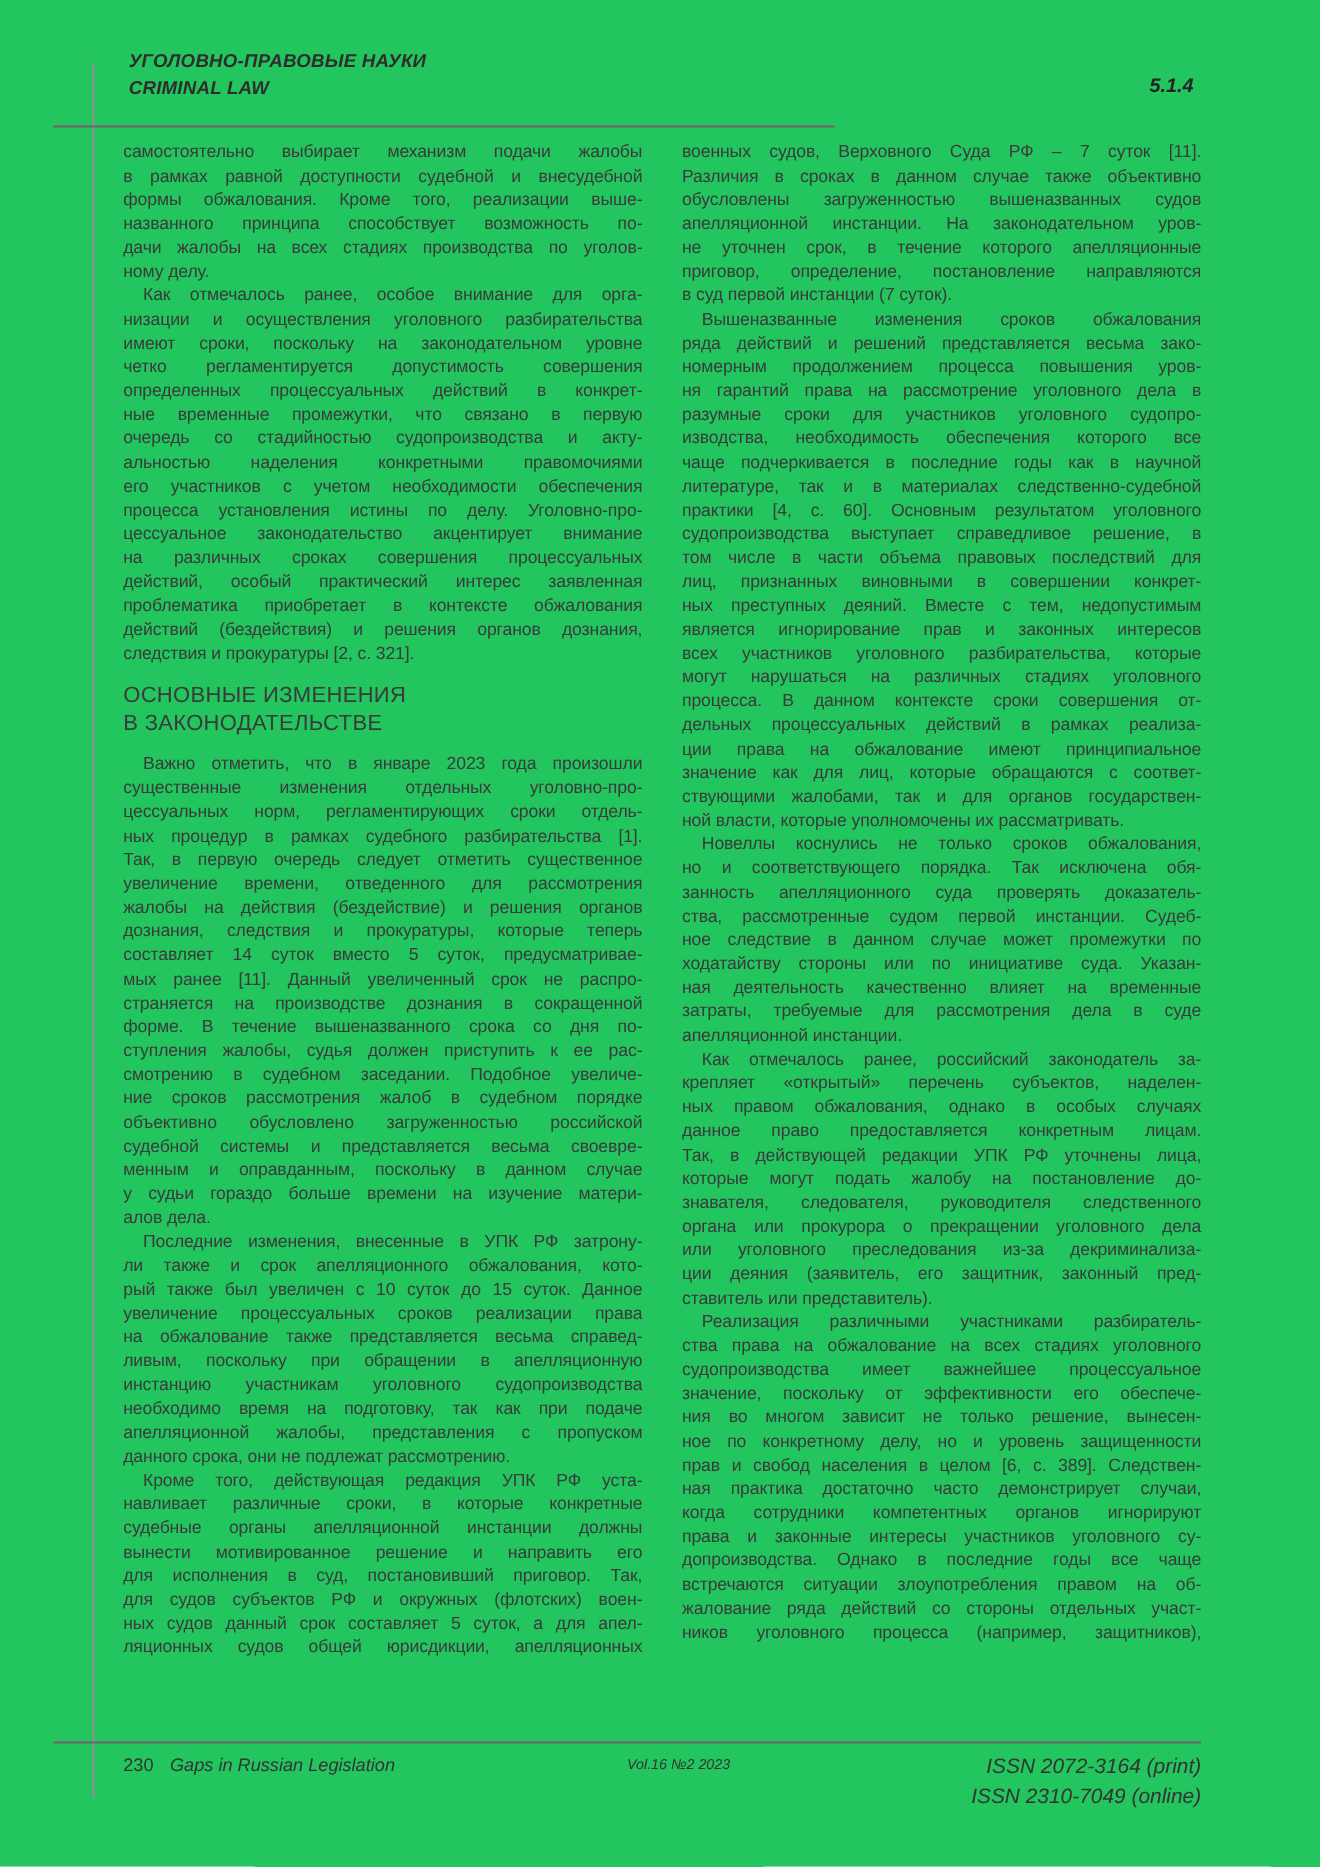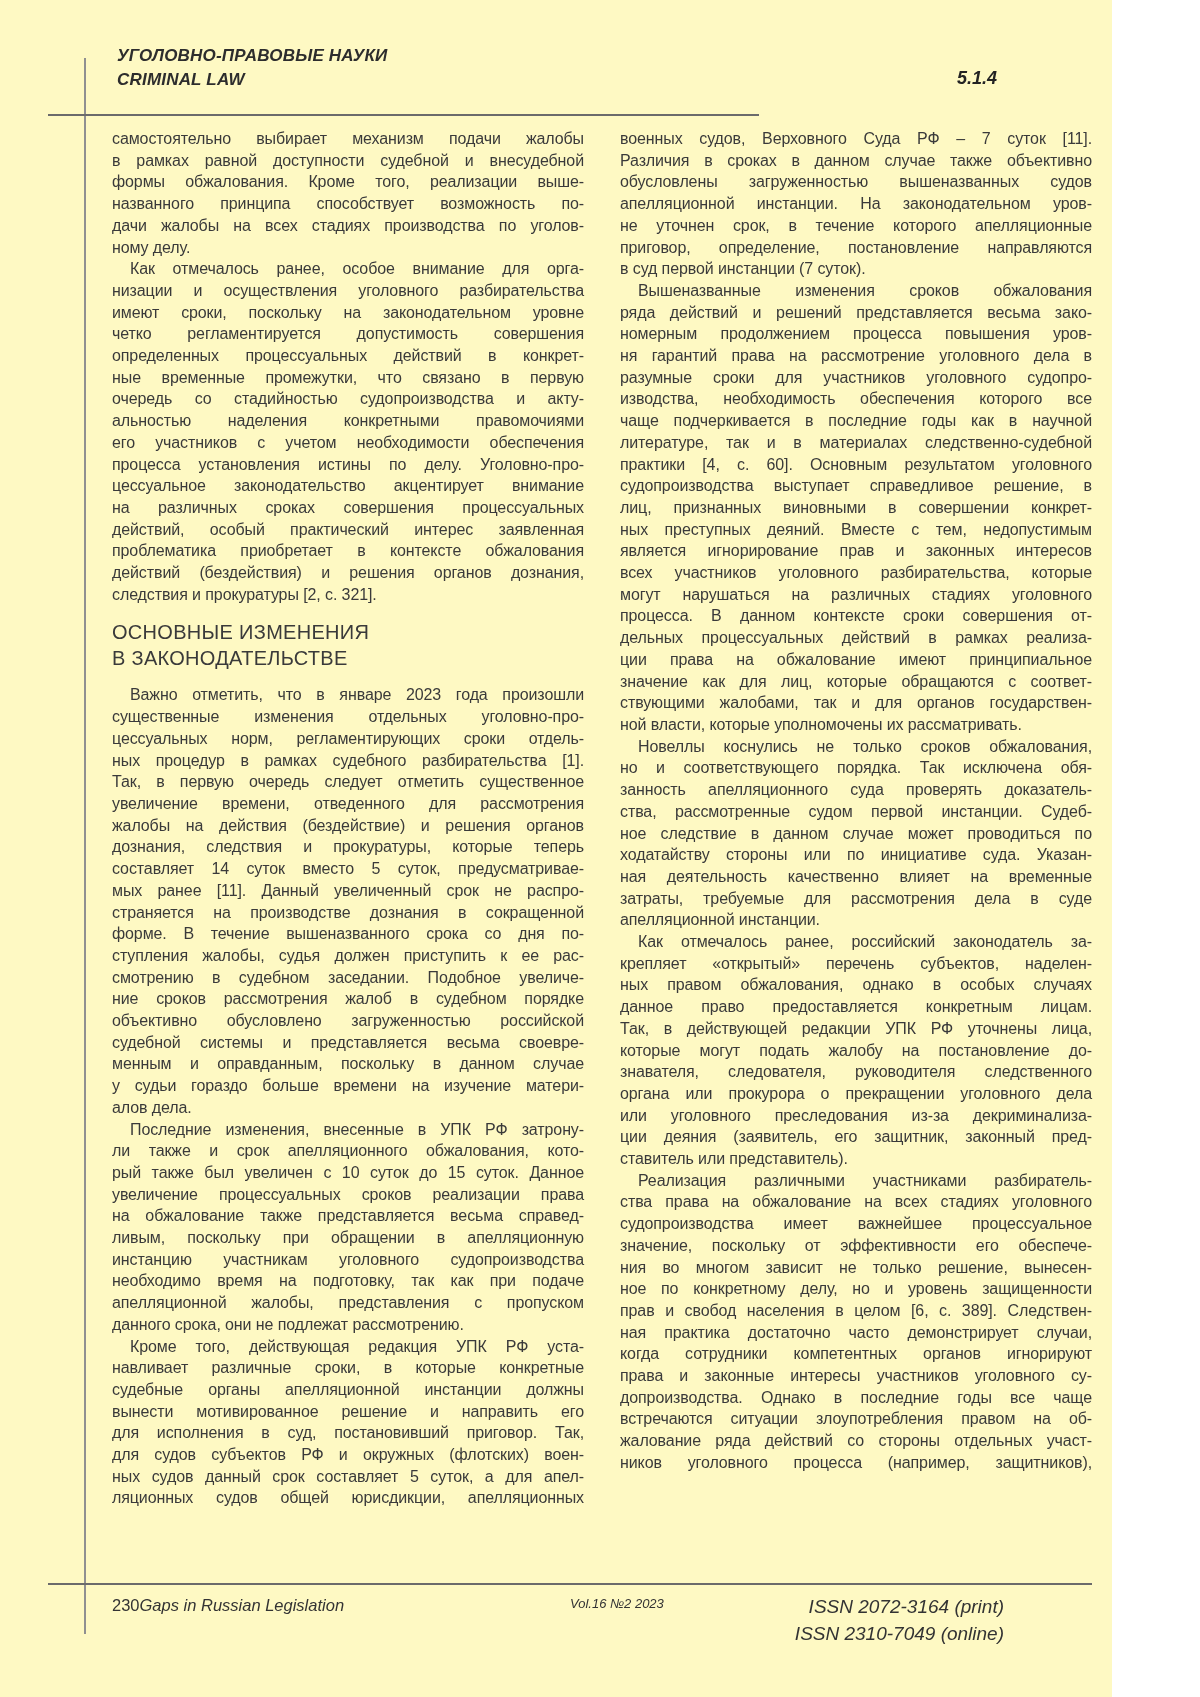--- a/index.html
+++ b/index.html
@@ -1,17 +1,17 @@
 <!DOCTYPE html>
 <html lang="ru"><head>
 <meta charset="utf-8">
 <style>
   html,body { margin:0; padding:0; background:#ffffff; }
   .page {
-    position:relative; width:1112px; height:1697px; background:#fef9c3;
+    position:relative; width:1200px; height:1697px; background:#22c55e;
     font-family:"Liberation Sans","DejaVu Sans",sans-serif; color:#3a3a3a;
     overflow:hidden;
   }
   
   .hdr-titles {
     position:absolute; left:117px; top:44px;
     font-weight:bold; font-style:italic; font-size:17px; line-height:24px;
     color:#2d2d2d; letter-spacing:0.2px;
   }
   .secnum {
@@ -28,21 +28,21 @@
   .para { margin:0; }
   .pline { text-align:justify; text-align-last:justify; text-justify:inter-word; }
   .pline.end { text-align-last:left; }
   .para.indent .pline:first-child { text-indent:18px; }
   .sec-heading {
     font-size:20px; line-height:26px; letter-spacing:0.3px;
     margin:14px 0 13px 0; color:#3a3a3a; font-weight:400;
   }
   
   .footer-left { position:absolute; left:112px; top:1596px; font-size:16.5px; color:#333; white-space:nowrap; }
-  .footer-left .pgnum { font-style:normal; }
+  .footer-left .pgnum { font-style:normal; margin-right:15px; }
   .footer-left .jrnl { font-style:italic; }
   .footer-vol { position:absolute; left:570px; top:1596px; font-size:13px; font-style:italic; color:#333; white-space:nowrap; }
   .footer-issn { position:absolute; right:108px; font-size:19px; font-style:italic; color:#333; text-align:right; white-space:nowrap; }
   .issn1 { top:1596px; }
   .issn2 { top:1623px; }
 </style>
 </head>
 <body>
 
 <div class="page">
@@ -147,38 +147,39 @@
           <div class="pline">Вышеназванные изменения сроков обжалования</div>
           <div class="pline">ряда действий и решений представляется весьма зако-</div>
           <div class="pline">номерным продолжением процесса повышения уров-</div>
           <div class="pline">ня гарантий права на рассмотрение уголовного дела в</div>
           <div class="pline">разумные сроки для участников уголовного судопро-</div>
           <div class="pline">изводства, необходимость обеспечения которого все</div>
           <div class="pline">чаще подчеркивается в последние годы как в научной</div>
           <div class="pline">литературе, так и в материалах следственно-судебной</div>
           <div class="pline">практики [4, с. 60]. Основным результатом уголовного</div>
           <div class="pline">судопроизводства выступает справедливое решение, в</div>
+          <div class="pline">том числе в части объема правовых последствий для</div>
           <div class="pline">лиц, признанных виновными в совершении конкрет-</div>
           <div class="pline">ных преступных деяний. Вместе с тем, недопустимым</div>
           <div class="pline">является игнорирование прав и законных интересов</div>
           <div class="pline">всех участников уголовного разбирательства, которые</div>
           <div class="pline">могут нарушаться на различных стадиях уголовного</div>
           <div class="pline">процесса. В данном контексте сроки совершения от-</div>
           <div class="pline">дельных процессуальных действий в рамках реализа-</div>
           <div class="pline">ции права на обжалование имеют принципиальное</div>
           <div class="pline">значение как для лиц, которые обращаются с соответ-</div>
           <div class="pline">ствующими жалобами, так и для органов государствен-</div>
           <div class="pline end">ной власти, которые уполномочены их рассматривать.</div>
         </div>
         <div class="para indent">
           <div class="pline">Новеллы коснулись не только сроков обжалования,</div>
           <div class="pline">но и соответствующего порядка. Так исключена обя-</div>
           <div class="pline">занность апелляционного суда проверять доказатель-</div>
           <div class="pline">ства, рассмотренные судом первой инстанции. Судеб-</div>
-          <div class="pline">ное следствие в данном случае может проводиться по</div>
+          <div class="pline">ное следствие в данном случае может промежутки по</div>
           <div class="pline">ходатайству стороны или по инициативе суда. Указан-</div>
           <div class="pline">ная деятельность качественно влияет на временные</div>
           <div class="pline">затраты, требуемые для рассмотрения дела в суде</div>
           <div class="pline end">апелляционной инстанции.</div>
         </div>
         <div class="para indent">
           <div class="pline">Как отмечалось ранее, российский законодатель за-</div>
           <div class="pline">крепляет «открытый» перечень субъектов, наделен-</div>
           <div class="pline">ных правом обжалования, однако в особых случаях</div>
           <div class="pline">данное право предоставляется конкретным лицам.</div>

